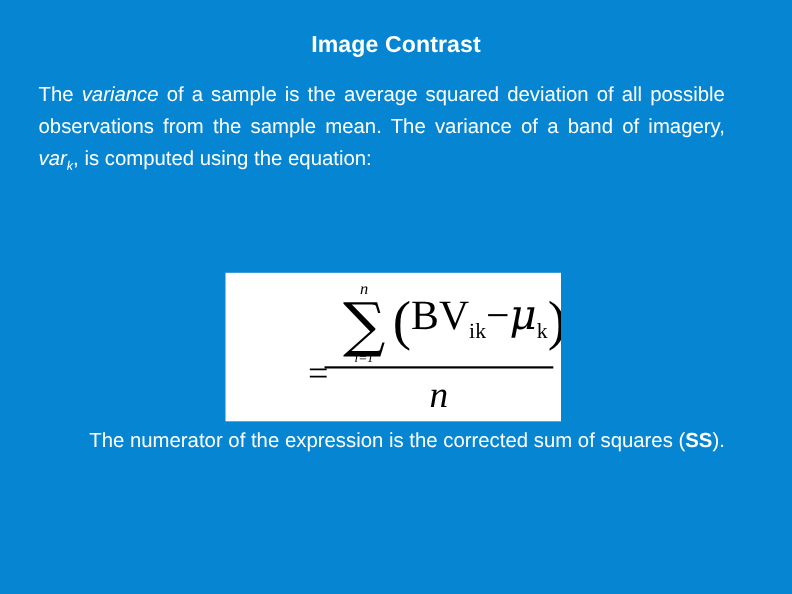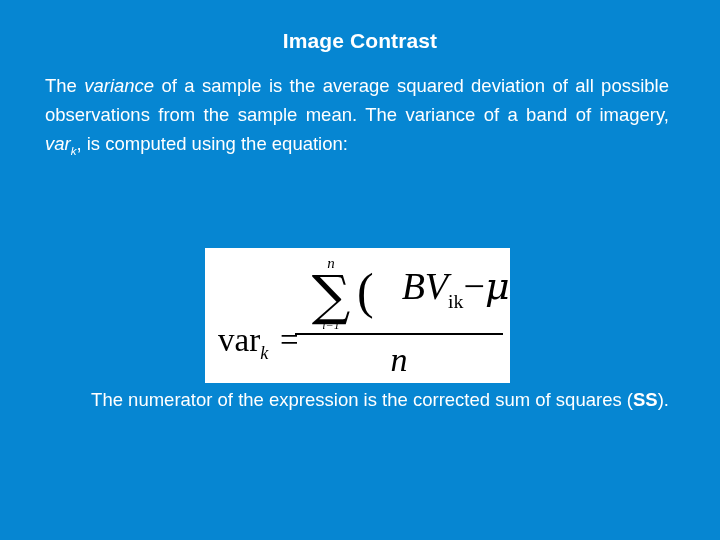--- a/index.html
+++ b/index.html
@@ -27,21 +27,21 @@
     width: 720px;
     text-align: center;
     color: #ffffff;
     font-size: 21px;
     font-weight: bold;
     letter-spacing: 0.1px;
     font-family: "Liberation Sans", sans-serif;
   }
   .body-text {
     position: absolute;
-    left: 45px;
+    left: 35px;
     width: 624px;
     color: #ffffff;
     font-size: 18.5px;
     line-height: 29px;
     text-align: justify;
     font-family: "Liberation Sans", sans-serif;
   }
   .body-text.top {
     top: 71px;
   }
@@ -147,22 +147,20 @@
     line-height: 1;
     white-space: nowrap;
     font-family: "Liberation Serif", serif;
   }
   .paren {
     font-size: 50px;
     vertical-align: -9px;
     font-family: "Liberation Serif", serif;
   }
   .ital {
-    font-style: italic;
-    margin-left: 28px;
   }
   .isub {
     font-size: 0.52em;
     vertical-align: sub;
     line-height: 0;
   }
   .sup2 {
     font-size: 0.58em;
     vertical-align: super;
     line-height: 0;
@@ -199,21 +197,20 @@
 
   <div class="slide-title">Image Contrast</div>
 
   <div class="body-text top">
     <span>The </span><span class="italic">variance</span><span> of a sample is the average squared deviation of all possible observations from the sample mean. The variance of a band of imagery, </span><span class="italic"><span>var</span><span class="sub">k</span></span><span>, is computed using the equation:</span>
   </div>
 
   <div class="equation-box">
     <div class="eq-inner">
 
-      <span class="eq-lhs"><span>var</span><span class="ksub">k</span></span>
 
       <span class="eq-eq">=</span>
 
       <div class="eq-frac">
         <div class="eq-num">
 
           <span class="sigma-stack">
             <span class="sigma-lim-top">n</span>
             <span class="sigma-glyph">∑</span>
             <span class="sigma-lim-bot">i=1</span>

